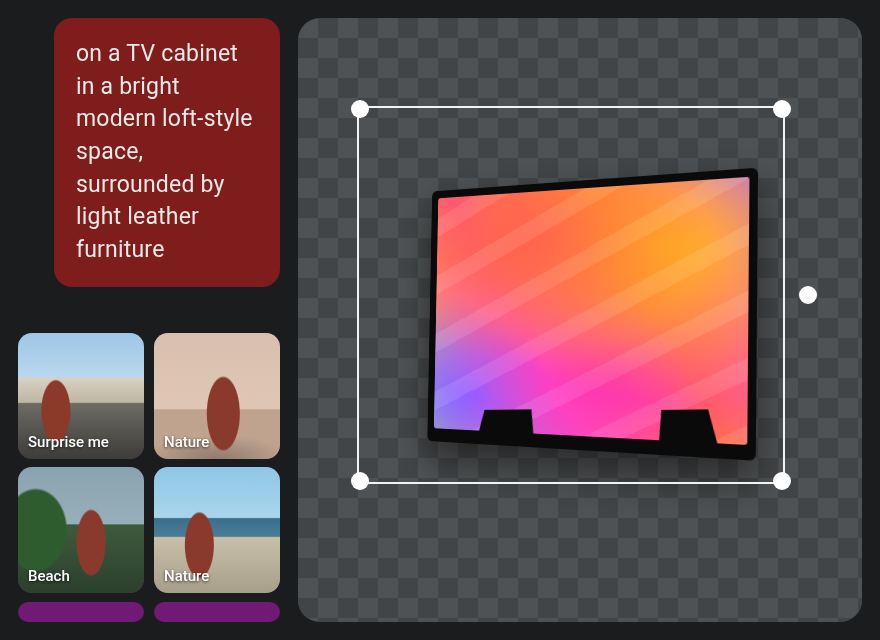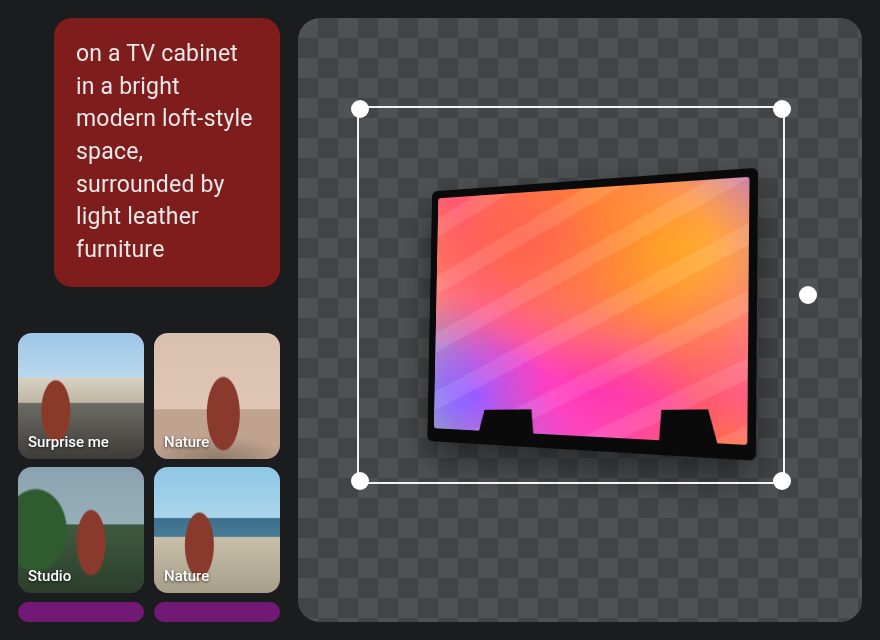--- a/index.html
+++ b/index.html
@@ -90,21 +90,21 @@
       <div class="preset">
         <div class="thumb t-surprise"></div>
         <span class="label">Surprise me</span>
       </div>
       <div class="preset">
         <div class="thumb t-studio"></div>
         <span class="label">Nature</span>
       </div>
       <div class="preset">
         <div class="thumb t-nature"></div>
-        <span class="label">Studio</span>
+        <span class="label">Beach</span>
       </div>
       <div class="preset">
         <div class="thumb t-beach"></div>
         <span class="label">Nature</span>
       </div>
       <div class="preset partial"></div>
       <div class="preset partial"></div>
     </div>
   </aside>
 

